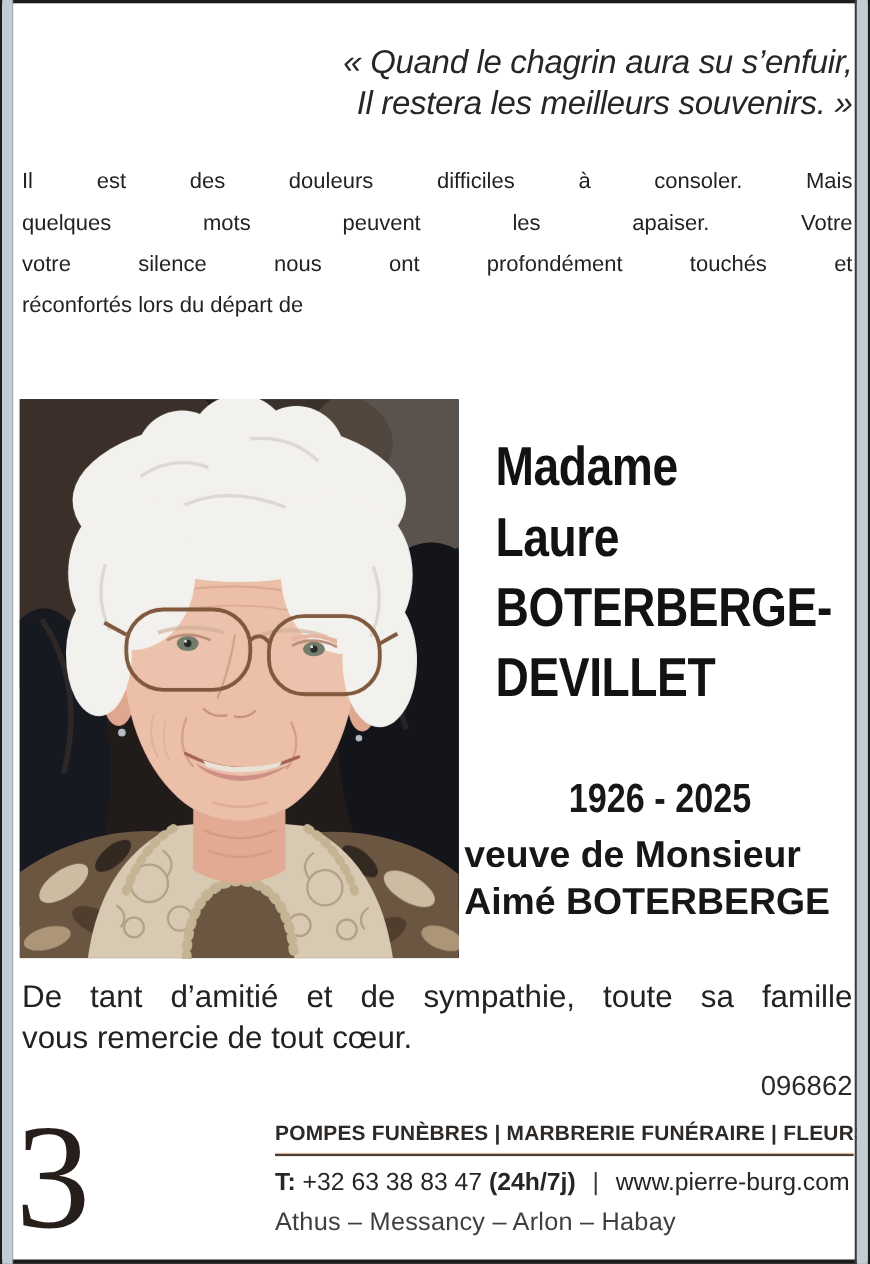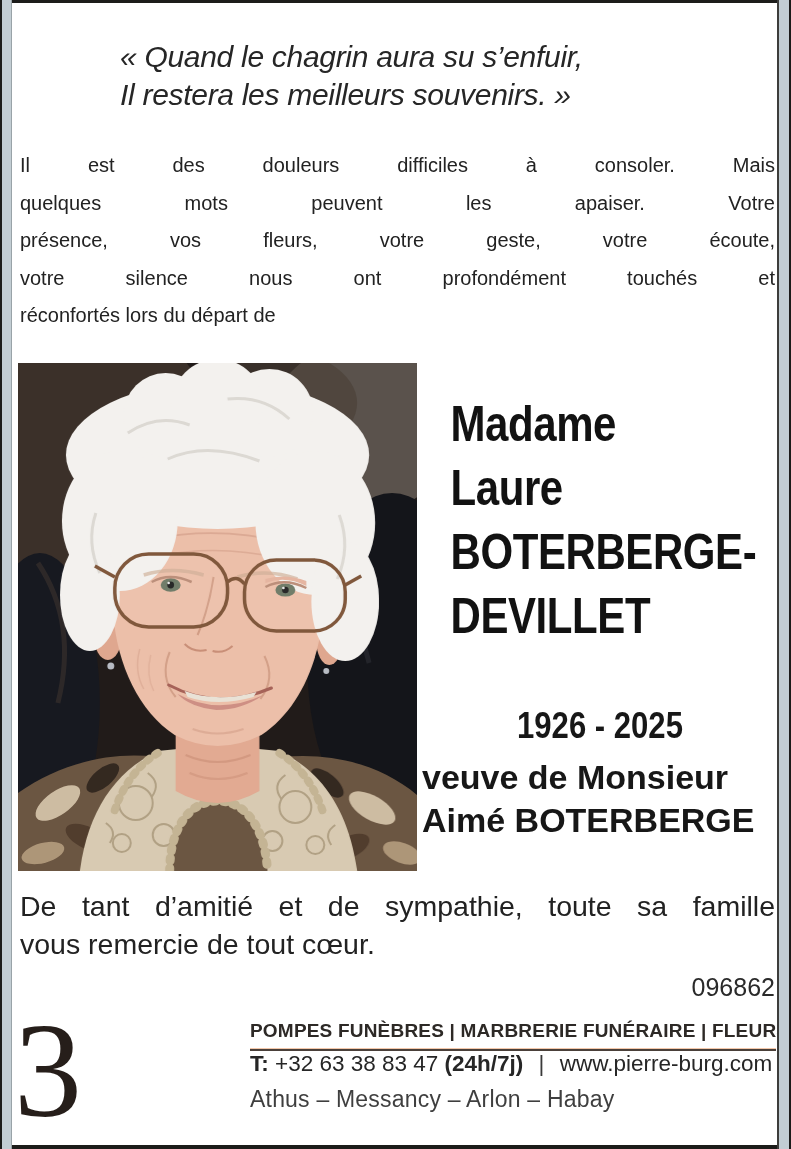--- a/index.html
+++ b/index.html
@@ -15,21 +15,21 @@
   .strip-bottom { left:0; top:1145px; width:791px; height:4px; background:#1c1c1a; }
   .strip-left-outer { left:0; top:0; width:2px;  height:1149px; background:#1c1c1a; }
   .strip-left-mat   { left:2px; top:0; width:9px; height:1149px; background:#c2cdd3; }
   .strip-left-line  { left:11px; top:0; width:1px; height:1149px; background:#99a3a8; }
   .strip-right-line { left:777px; top:0; width:2px; height:1149px; background:#3d3d3b; }
   .strip-right-mat  { left:779px; top:0; width:10px; height:1149px; background:#c2cdd3; }
   .strip-right-outer{ left:789px; top:0; width:2px; height:1149px; background:#1c1c1a; }
 
   .quote {
     position:absolute; top:38px; right:16px; left:120px;
-    font-style:italic; font-size:30px; line-height:38px;
+    text-align:right; font-style:italic; font-size:30px; line-height:38px;
     color:#262626; letter-spacing:-0.3px;
   }
   .intro {
     position:absolute; top:147px; left:20px; width:755px;
     font-size:20px; line-height:37.5px; color:#222;
   }
   .jline { display:block; text-align:justify; text-align-last:justify; white-space:nowrap; }
   .jline-last { text-align-last:left; }
 
   .portrait {
@@ -75,21 +75,21 @@
   .logo-b   { font-size:136px; line-height:1.0; font-weight:normal; }
   .logo-rest{ font-size:73px;  line-height:1.0; letter-spacing:5px; margin-left:1px; }
 
   .footer-right { position:absolute; left:250px; top:1020px; width:526px; }
   .services {
     text-align:center; font-weight:bold; font-size:19px; letter-spacing:0.2px;
     color:#2d2926; white-space:nowrap;
   }
   .rule { margin-top:7px; height:2px; background:#4a403a; box-shadow:0 -1px 0 #f3c7a9; }
   .phone-line {
-    font-size:22.5px; color:#262626; white-space:nowrap;
+    margin-top:11px; font-size:22.5px; color:#262626; white-space:nowrap;
   }
   .phone-line .b { font-weight:bold; }
   .phone-line .sep { padding:0 9px; color:#3a3a3a; }
   .cities { margin-top:9px; font-size:23px; color:#3f3f3f; letter-spacing:0.2px; white-space:nowrap; }
 </style>
 </head>
 <body>
 
 <div class="page">
 
@@ -103,21 +103,20 @@
   <div class="strip strip-right-outer"></div>
 
   <div class="quote">
     <span class="qline" style="display:block">« Quand le chagrin aura su s’enfuir,</span>
     <span class="qline" style="display:block">Il restera les meilleurs souvenirs. »</span>
   </div>
 
   <div class="intro">
     <span class="jline">Il est des douleurs difficiles à consoler. Mais</span>
     <span class="jline">quelques mots peuvent les apaiser. Votre</span>
-    <span class="jline">présence, vos fleurs, votre geste, votre écoute,</span>
     <span class="jline">votre silence nous ont profondément touchés et</span>
     <span class="jline jline-last">réconfortés lors du départ de</span>
   </div>
 
   <div class="portrait">
     <svg viewBox="0 0 400 508" preserveAspectRatio="none">
 
       <g>
         <rect x="0" y="0" width="400" height="508" fill="#211b19"></rect>
         <ellipse cx="65" cy="115" rx="145" ry="165" fill="#3e332b" opacity="0.9"></ellipse>

